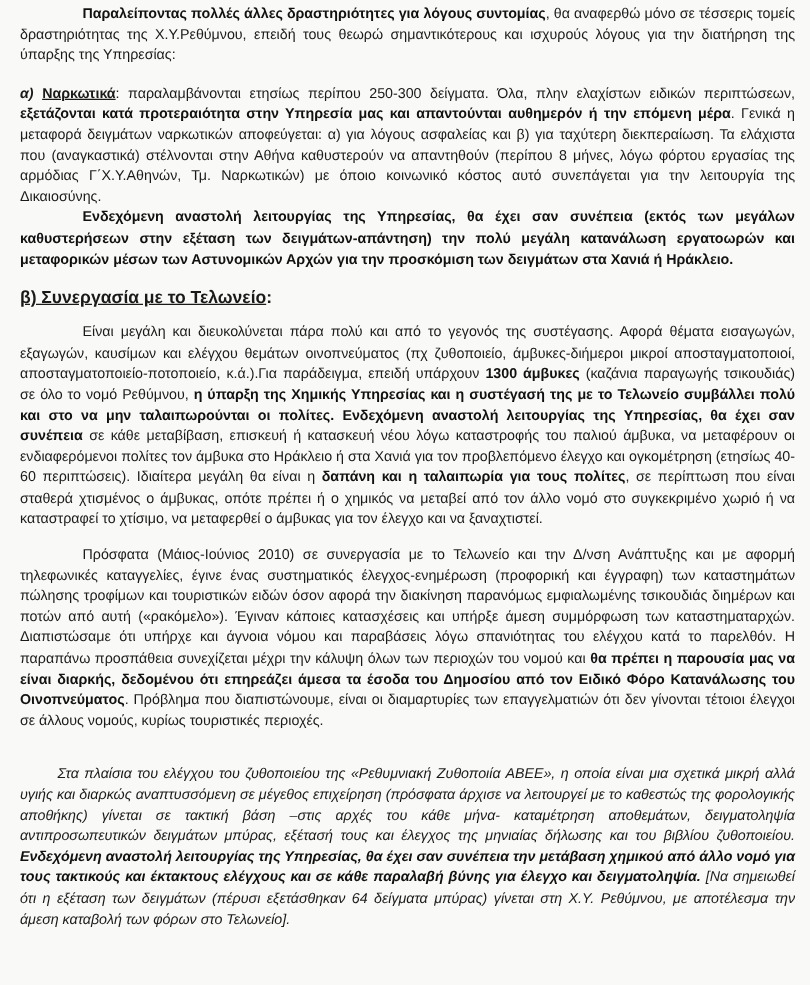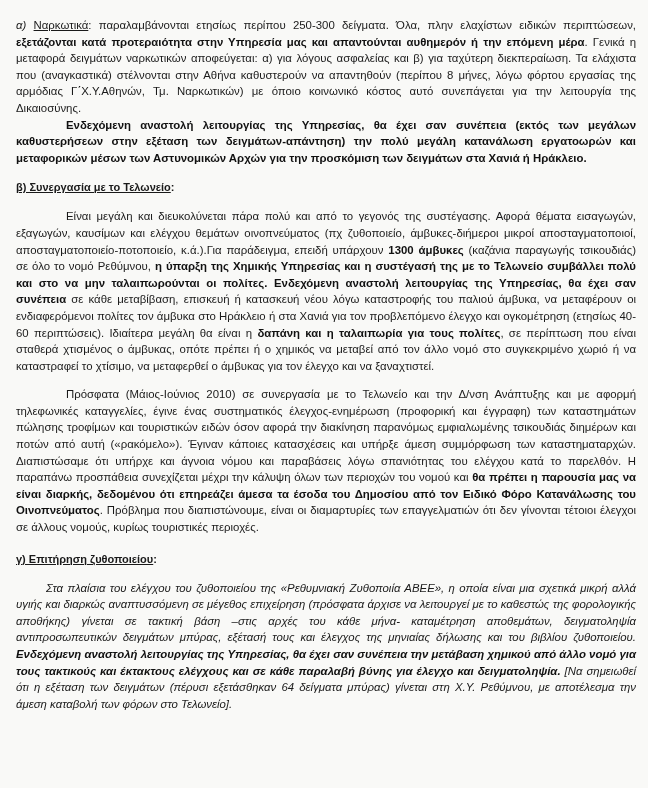--- a/index.html
+++ b/index.html
@@ -22,34 +22,35 @@
     text-align: justify;
     text-align-last: left;
   }
   .indent { text-indent: 50px; }
   .indent-sm { text-indent: 30px; font-style: italic; }
   b { font-weight: bold; color: #111; }
   .gap-m { height: 12px; }
   .gap-l { height: 14px; }
   h2 {
     margin: 0;
-    font-size: 11px;
+    font-size: 14px;
     font-weight: bold;
     line-height: 18px;
   }
   h2 .u { text-decoration: underline; }
-  .lead-head { font-weight: normal; margin-top: 12px; }
+  .lead-head { font-weight: bold; margin-top: 12px; }
   .lead-head i { font-style: italic; }
   .lead-head .u { text-decoration: underline; }
 </style>
 </head>
 <body>
 
 <div class="page">
 
+  <p class="indent"><b>Παραλείποντας πολλές άλλες δραστηριότητες για λόγους συντομίας</b><span>, θα αναφερθώ μόνο σε τέσσερις τομείς δραστηριότητας της Χ.Υ.Ρεθύμνου, επειδή τους θεωρώ σημαντικότερους και ισχυρούς λόγους για την διατήρηση της ύπαρξης της Υπηρεσίας:</span></p>
 
   <div class="gap-l"></div>
 
   <p><span class="lead-head"><i>α)</i>&nbsp;<span class="u">Ναρκωτικά</span></span><span>: παραλαμβάνονται ετησίως περίπου 250-300 δείγματα. Όλα, πλην ελαχίστων ειδικών περιπτώσεων, </span><b>εξετάζονται κατά προτεραιότητα στην Υπηρεσία μας και απαντούνται αυθημερόν ή την επόμενη μέρα</b><span>. Γενικά η μεταφορά δειγμάτων ναρκωτικών αποφεύγεται:  α) για λόγους ασφαλείας και β) για ταχύτερη διεκπεραίωση. Τα ελάχιστα που (αναγκαστικά) στέλνονται στην Αθήνα καθυστερούν να απαντηθούν (περίπου 8 μήνες, λόγω φόρτου εργασίας της αρμόδιας Γ΄Χ.Υ.Αθηνών, Τμ. Ναρκωτικών) με όποιο κοινωνικό κόστος αυτό συνεπάγεται για την λειτουργία της Δικαιοσύνης.</span></p>
 
   <p class="indent"><b>Ενδεχόμενη αναστολή λειτουργίας της Υπηρεσίας, θα έχει σαν συνέπεια (εκτός των μεγάλων καθυστερήσεων στην εξέταση των δειγμάτων-απάντηση) την πολύ μεγάλη κατανάλωση εργατοωρών και μεταφορικών μέσων των Αστυνομικών Αρχών για την προσκόμιση των δειγμάτων στα Χανιά ή Ηράκλειο.</b></p>
 
   <div class="gap-m"></div>
 
   <h2><span class="u">β) Συνεργασία με το Τελωνείο</span><span>:</span></h2>
@@ -57,19 +58,18 @@
   <div class="gap-m"></div>
 
   <p class="indent"><span>Είναι μεγάλη και διευκολύνεται πάρα πολύ και από το γεγονός της συστέγασης. Αφορά θέματα εισαγωγών, εξαγωγών, καυσίμων και ελέγχου θεμάτων οινοπνεύματος (πχ ζυθοποιείο, άμβυκες-διήμεροι μικροί αποσταγματοποιοί, αποσταγματοποιείο-ποτοποιείο, κ.ά.).Για παράδειγμα, επειδή υπάρχουν </span><b>1300 άμβυκες</b><span> (καζάνια παραγωγής τσικουδιάς) σε όλο το νομό Ρεθύμνου, </span><b>η ύπαρξη της Χημικής Υπηρεσίας και η συστέγασή της με το Τελωνείο συμβάλλει πολύ και στο να μην ταλαιπωρούνται οι πολίτες. Ενδεχόμενη αναστολή λειτουργίας της Υπηρεσίας, θα έχει σαν συνέπεια</b><span> σε κάθε μεταβίβαση, επισκευή ή κατασκευή νέου λόγω καταστροφής του παλιού άμβυκα, να μεταφέρουν οι ενδιαφερόμενοι πολίτες τον άμβυκα στο Ηράκλειο ή στα Χανιά για τον προβλεπόμενο έλεγχο και ογκομέτρηση (ετησίως 40-60 περιπτώσεις). Ιδιαίτερα μεγάλη θα είναι η </span><b>δαπάνη και η ταλαιπωρία για τους πολίτες</b><span>, σε περίπτωση που είναι σταθερά χτισμένος ο άμβυκας, οπότε πρέπει ή ο χημικός να μεταβεί από τον άλλο νομό στο συγκεκριμένο χωριό ή να καταστραφεί το χτίσιμο, να μεταφερθεί ο άμβυκας για τον έλεγχο και να ξαναχτιστεί.</span></p>
 
   <div class="gap-m"></div>
 
   <p class="indent"><span>Πρόσφατα (Μάιος-Ιούνιος 2010) σε συνεργασία με το Τελωνείο και την Δ/νση Ανάπτυξης και με αφορμή τηλεφωνικές καταγγελίες, έγινε ένας συστηματικός έλεγχος-ενημέρωση (προφορική και έγγραφη) των καταστημάτων πώλησης τροφίμων και τουριστικών ειδών όσον αφορά την διακίνηση παρανόμως εμφιαλωμένης τσικουδιάς διημέρων και ποτών από αυτή («ρακόμελο»). Έγιναν κάποιες κατασχέσεις και υπήρξε άμεση συμμόρφωση των καταστηματαρχών. Διαπιστώσαμε ότι υπήρχε και άγνοια νόμου και παραβάσεις λόγω σπανιότητας του ελέγχου κατά το παρελθόν. Η παραπάνω προσπάθεια συνεχίζεται μέχρι την κάλυψη όλων των περιοχών του νομού και </span><b>θα πρέπει η παρουσία μας να είναι διαρκής, δεδομένου ότι επηρεάζει άμεσα τα έσοδα του Δημοσίου από τον Ειδικό Φόρο Κατανάλωσης του Οινοπνεύματος</b><span>. Πρόβλημα που διαπιστώνουμε, είναι οι διαμαρτυρίες των επαγγελματιών ότι δεν γίνονται τέτοιοι έλεγχοι σε άλλους νομούς, κυρίως τουριστικές περιοχές.</span></p>
 
   <div class="gap-l"></div>
 
-  <h2><span class="u">γ) Επιτήρηση ζυθοποιείου</span><span>:</span></h2>
 
   <div class="gap-m"></div>
 
   <p class="indent-sm"><span>Στα πλαίσια του ελέγχου του ζυθοποιείου της «Ρεθυμνιακή Ζυθοποιία ΑΒΕΕ», η οποία είναι μια σχετικά μικρή αλλά υγιής και διαρκώς αναπτυσσόμενη σε μέγεθος επιχείρηση (πρόσφατα άρχισε να λειτουργεί με το καθεστώς της φορολογικής αποθήκης) γίνεται σε τακτική βάση –στις αρχές του κάθε μήνα- καταμέτρηση αποθεμάτων, δειγματοληψία αντιπροσωπευτικών δειγμάτων μπύρας, εξέτασή τους και έλεγχος της μηνιαίας δήλωσης και του βιβλίου ζυθοποιείου. </span><b>Ενδεχόμενη αναστολή λειτουργίας της Υπηρεσίας, θα έχει σαν συνέπεια την μετάβαση χημικού από άλλο νομό για τους τακτικούς και έκτακτους ελέγχους και σε κάθε παραλαβή βύνης για έλεγχο και δειγματοληψία.</b><span> [Να σημειωθεί ότι η εξέταση των δειγμάτων (πέρυσι εξετάσθηκαν 64 δείγματα μπύρας) γίνεται στη Χ.Υ. Ρεθύμνου, με αποτέλεσμα την άμεση καταβολή των φόρων στο Τελωνείο].</span></p>
 
 </div>
 
 </body></html>

